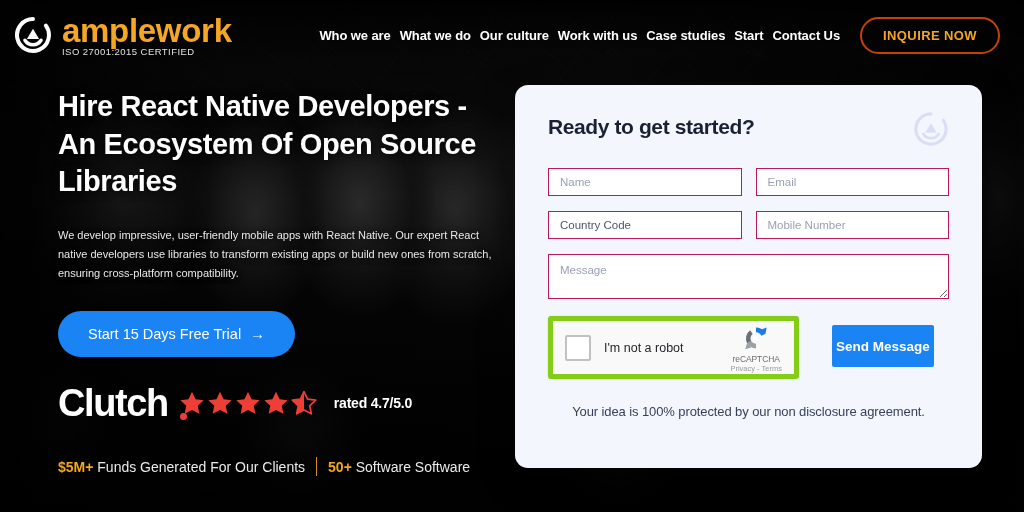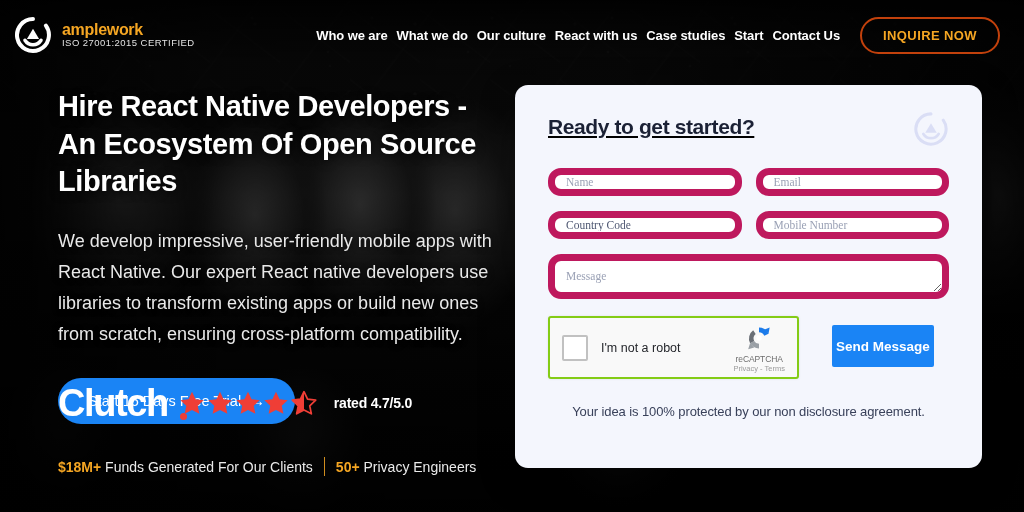--- a/index.html
+++ b/index.html
@@ -77,21 +77,21 @@
     height: 70px;
     display: flex;
     align-items: center;
     padding: 0 24px 0 14px;
     z-index: 20;
   }
   .brand { display: flex; align-items: center; gap: 10px; }
   .brand-mark { width: 38px; height: 38px; display: block; flex: 0 0 38px; }
   .brand-text { display: flex; flex-direction: column; line-height: 1; }
   .brand-name {
-    font-size: 16px;
+    font-size: 33px;
     font-weight: 700;
     color: #f5a623;
     letter-spacing: -.3px;
   }
   .brand-sub {
     font-size: 9.5px;
     font-weight: 400;
     color: #e2e2e2;
     letter-spacing: .45px;
     margin-top: 0;
@@ -137,21 +137,21 @@
   .hero-title {
     font-size: 29px;
     line-height: 1.30;
     font-weight: 700;
     color: #ffffff;
     letter-spacing: -.4px;
     text-shadow: 0 2px 10px rgba(0,0,0,.75);
   }
   .hero-desc {
     margin-top: 25px;
-    font-size: 18px;
+    font-size: 11px;
     line-height: 1.72;
     color: #e9e9e9;
     width: 448px;
     text-shadow: 0 1px 6px rgba(0,0,0,.8);
   }
   .cta-btn {
     margin-top: 28px;
     display: inline-flex;
     align-items: center;
     gap: 9px;
@@ -233,43 +233,42 @@
     background: #f4f6fd;
     border-radius: 13px;
     z-index: 15;
     padding: 30px 33px 0 33px;
     box-shadow: 0 10px 34px rgba(0,0,0,.35);
   }
   .card-head {
     display: flex;
     align-items: flex-start;
     justify-content: space-between;
-    text-decoration: underline;
   }
   .card-title {
     font-size: 21px;
     font-weight: 700;
     color: #1b2135;
     letter-spacing: -.4px;
   }
   .card-watermark { width: 36px; height: 36px; display: block; opacity: .9; margin-top: -4px; }
 
   .form-grid {
     margin-top: 21px;
     display: grid;
     grid-template-columns: 1fr 1fr;
     gap: 15px 14px;
   }
   .field {
     height: 28px;
-    border: 7px solid #be185d;
-    border-radius: 13px;
+    border: 1px solid #be185d;
+    border-radius: 0;
     background: #ffffff;
     font-size: 11.5px;
-    font-family: Liberation Serif, serif;
+    font-family: Liberation Sans, sans-serif;
     color: #3e4659;
     padding: 0 11px;
     width: 100%;
     outline: none;
   }
   .field::placeholder { color: #9aa1b5; }
   .field.strong::placeholder { color: #4d5671; }
   .field-full { grid-column: 1 / -1; }
   .textarea {
     height: 45px;
@@ -283,21 +282,21 @@
     display: flex;
     align-items: flex-start;
     gap: 33px;
   }
 
   
   .recaptcha {
     width: 251px;
     height: 63px;
     background: #f9f9f9;
-    border: 2px solid #84cc16;
+    border: 5px solid #84cc16;
     border-radius: 3px;
     display: flex;
     align-items: center;
     padding: 8px 12px;
     box-shadow: 0 0 3px rgba(0,0,0,.08);
   }
   .rc-check {
     width: 26px; height: 26px;
     background: #fff;
     border: 2px solid #c1c1c1;
@@ -364,21 +363,21 @@
       <div class="brand-text">
         <span class="brand-name">amplework</span>
         <span class="brand-sub">ISO 27001:2015 CERTIFIED</span>
       </div>
     </div>
 
     <nav class="nav">
       <span class="nav-link">Who we are</span>
       <span class="nav-link">What we do</span>
       <span class="nav-link">Our culture</span>
-      <span class="nav-link">React with us</span>
+      <span class="nav-link">Work with us</span>
       <span class="nav-link">Case studies</span>
       <span class="nav-link">Start</span>
       <span class="nav-link">Contact Us</span>
       <button class="inquire-btn">INQUIRE NOW</button>
     </nav>
   </div>
 
   <div class="left-col">
     <h1 class="hero-title">Hire React Native Developers - An Ecosystem Of Open Source Libraries</h1>
     <p class="hero-desc">We develop impressive, user-friendly mobile apps with React Native. Our expert React native developers use libraries to transform existing apps or build new ones from scratch, ensuring cross-platform compatibility.</p>
@@ -414,27 +413,27 @@
           </linearGradient>
         </defs>
         <path d="M12 1.6 L15.3 8.5 L22.8 9.4 L17.3 14.6 L18.8 22 L12 18.4 L5.2 22 L6.7 14.6 L1.2 9.4 L8.7 8.5 Z" fill="url(#halfstar)" stroke="#ef3e36" stroke-width="1.6" stroke-linejoin="round"></path>
       </svg>
     </div>
     <span class="rated-text">rated 4.7/5.0</span>
   </div>
 
   <div class="stats-row">
     <div class="stat">
-      <b>$18M+</b>
+      <b>$5M+</b>
       <span>Funds Generated For Our Clients</span>
     </div>
     <div class="stat-divider"></div>
     <div class="stat">
       <b>50+</b>
-      <span>Privacy Engineers</span>
+      <span>Software Software</span>
     </div>
   </div>
 
   <div class="form-card">
     <div class="card-head">
       <div class="card-title">Ready to get started?</div>
       <svg class="card-watermark" viewBox="0 0 40 40">
         <path d="M20 3.2 A16.8 16.8 0 1 0 33.6 10.2" fill="none" stroke="#d8dcf5" stroke-width="3.4" stroke-linecap="round"></path>
         <path d="M11.5 25.5 A10 10 0 0 0 28.5 25.5" fill="none" stroke="#d8dcf5" stroke-width="3" stroke-linecap="round"></path>
         <path d="M20 13.5 L26.4 24.2 L13.6 24.2 Z" fill="#d8dcf5"></path>

